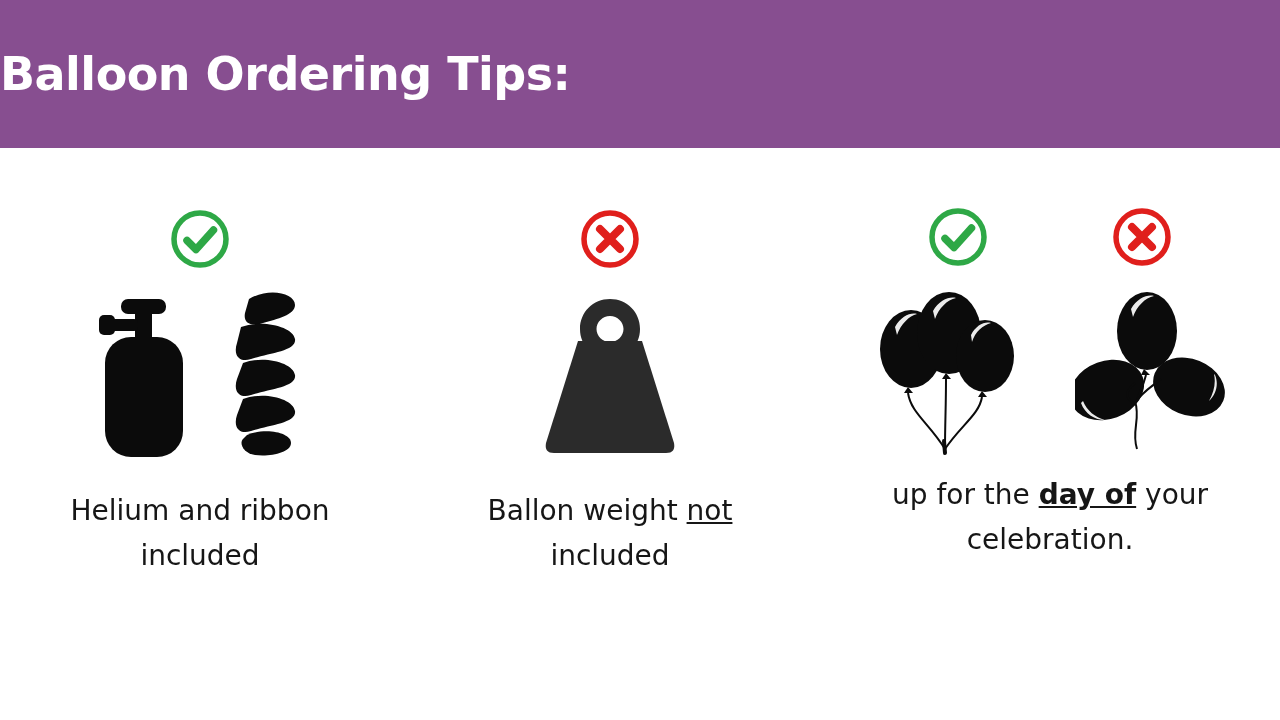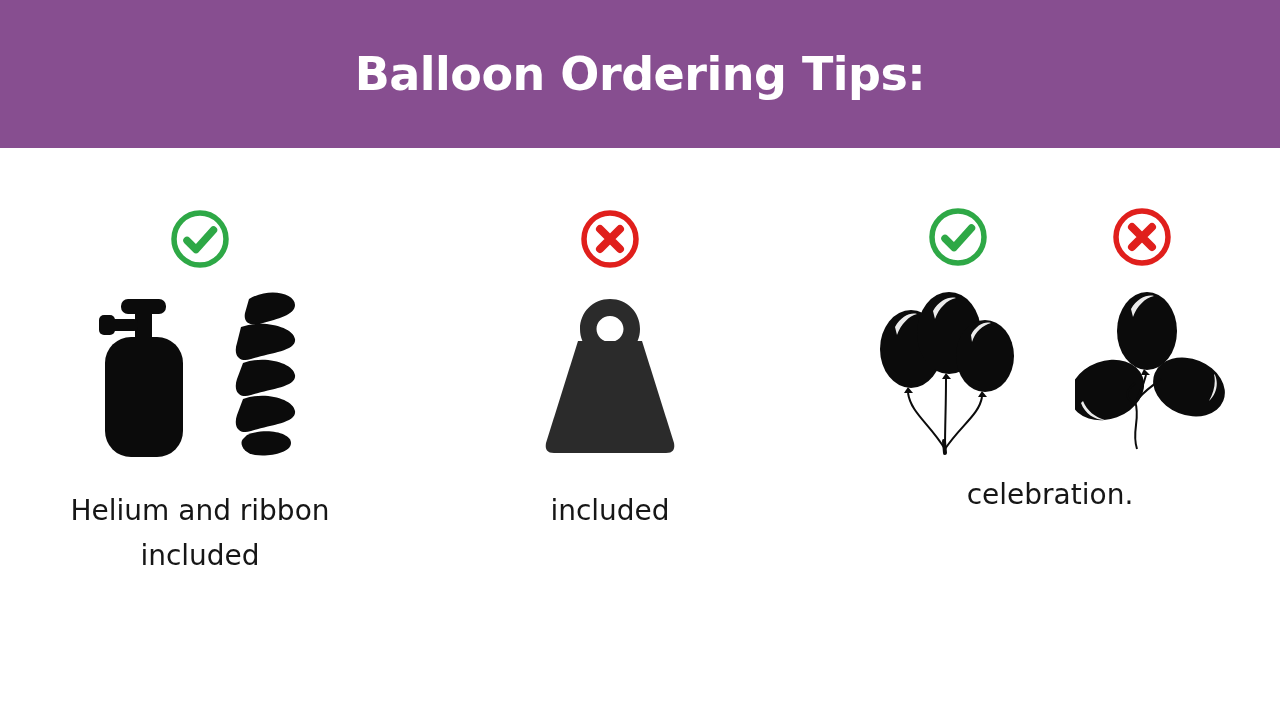--- a/index.html
+++ b/index.html
@@ -18,21 +18,20 @@
   
   .banner {
     position: absolute;
     left: 0;
     top: 0;
     width: 1280px;
     height: 148px;
     background: #874E90;
     display: flex;
     align-items: center;
-    justify-content: center;
   }
   .banner-title {
     color: #ffffff;
     font-family: "DejaVu Sans", sans-serif;
     font-size: 46px;
     font-weight: bold;
     letter-spacing: -0.5px;
     line-height: 1;
     text-align: center;
     white-space: nowrap;
@@ -190,20 +189,23 @@
                      M88 21 C95.5 21 101.5 27 101.5 34 C101.5 41 95.5 47 88 47
                      C80.5 47 74.5 41 74.5 34 C74.5 27 80.5 21 88 21 Z"></path>
 
             <path d="M56 46 L120 46 L152 148 Q154 158 144 158 L32 158 Q22 158 24 148 Z"></path>
           </g>
         </svg>
       </div>
     </div>
 
     <div class="caption c2-cap">
+      <div>
+        <span>Ballon weight </span><span class="u">not</span>
+      </div>
       <div>included</div>
     </div>
   </div>
 
   <div class="col col-3">
 
     <div class="marks marks-c3 c3-marks">
       <div class="mark">
         <svg viewBox="0 0 64 64">
           <circle cx="32" cy="32" r="26" fill="none" stroke="#2EA846" stroke-width="5.5"></circle>
@@ -266,17 +268,20 @@
           <g fill="#ffffff" opacity="0.92">
             <path d="M56 26 C62 15 73 11 79 13 C70 15 62 23 58 34 Z"></path>
             <path d="M6 120 C10 131 20 137 30 137 C20 134 12 128 8 118 Z"></path>
             <path d="M140 92 C144 101 141 112 134 118 C139 109 141 100 139 91 Z"></path>
           </g>
         </svg>
       </div>
     </div>
 
     <div class="caption c3-cap">
+      <div>
+        <span>up for the </span><span class="bu">day of</span><span> your</span>
+      </div>
       <div>celebration.</div>
     </div>
   </div>
 
 </div>
 
 </body></html>

